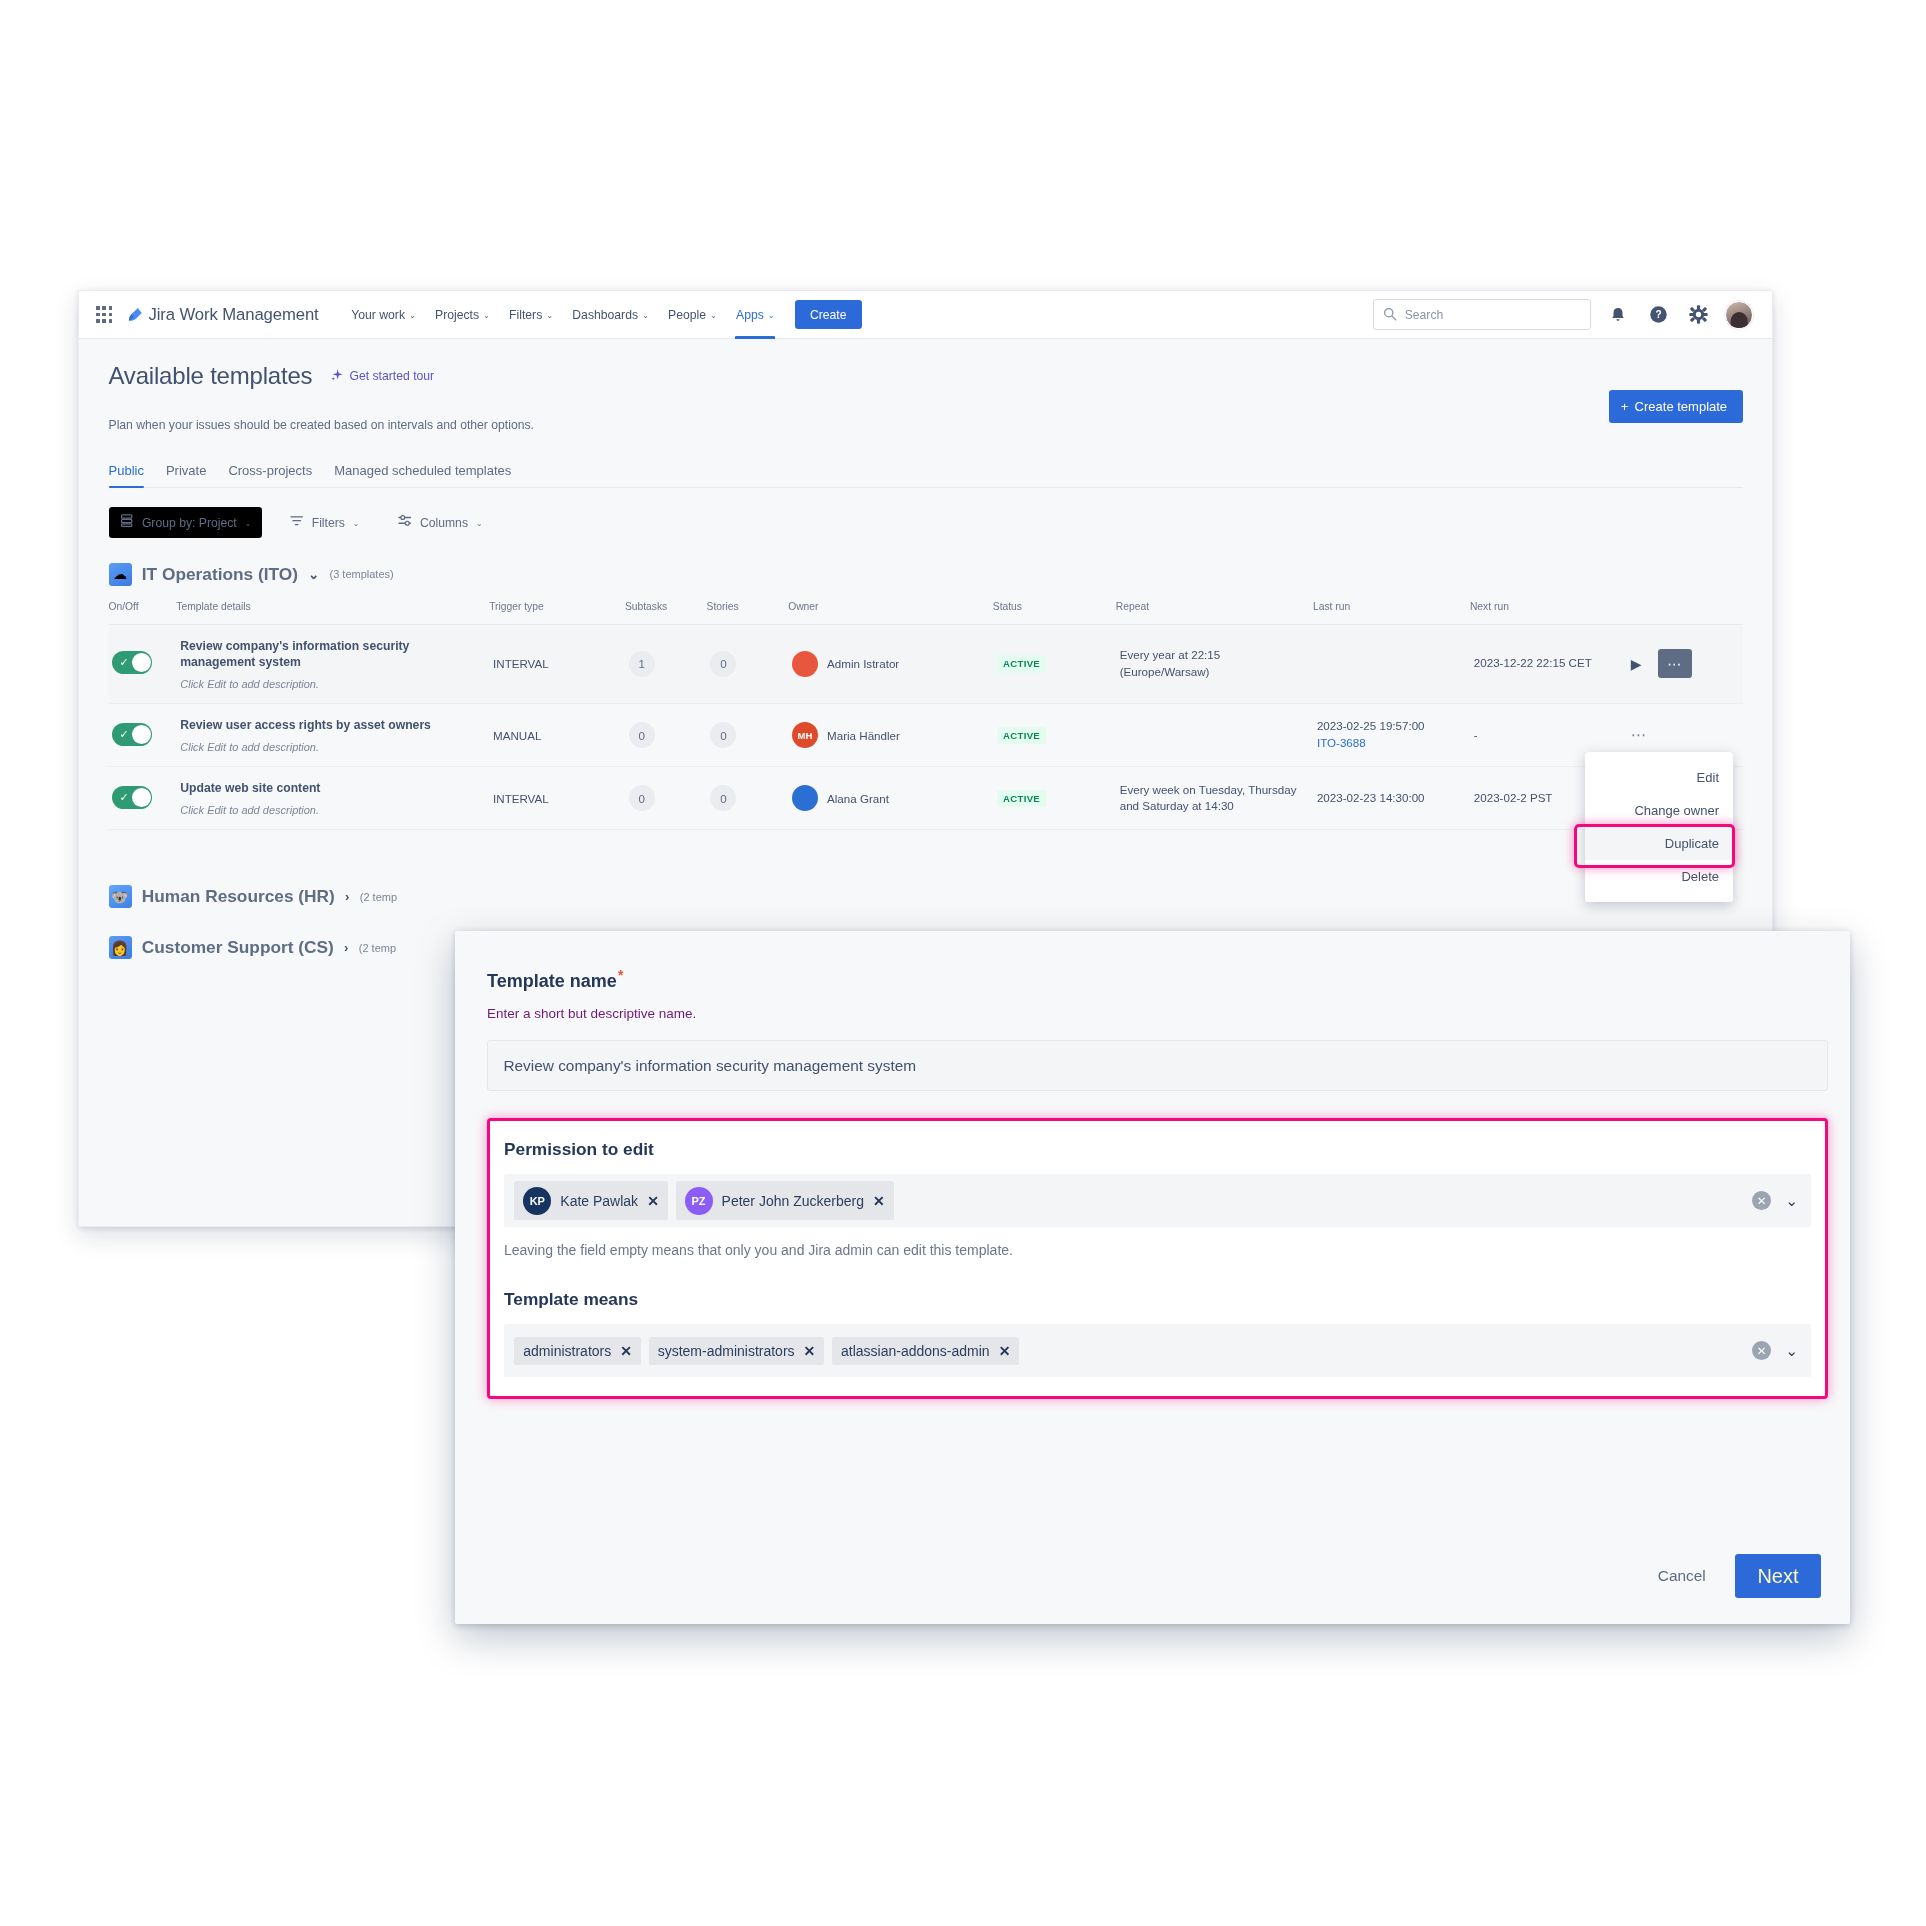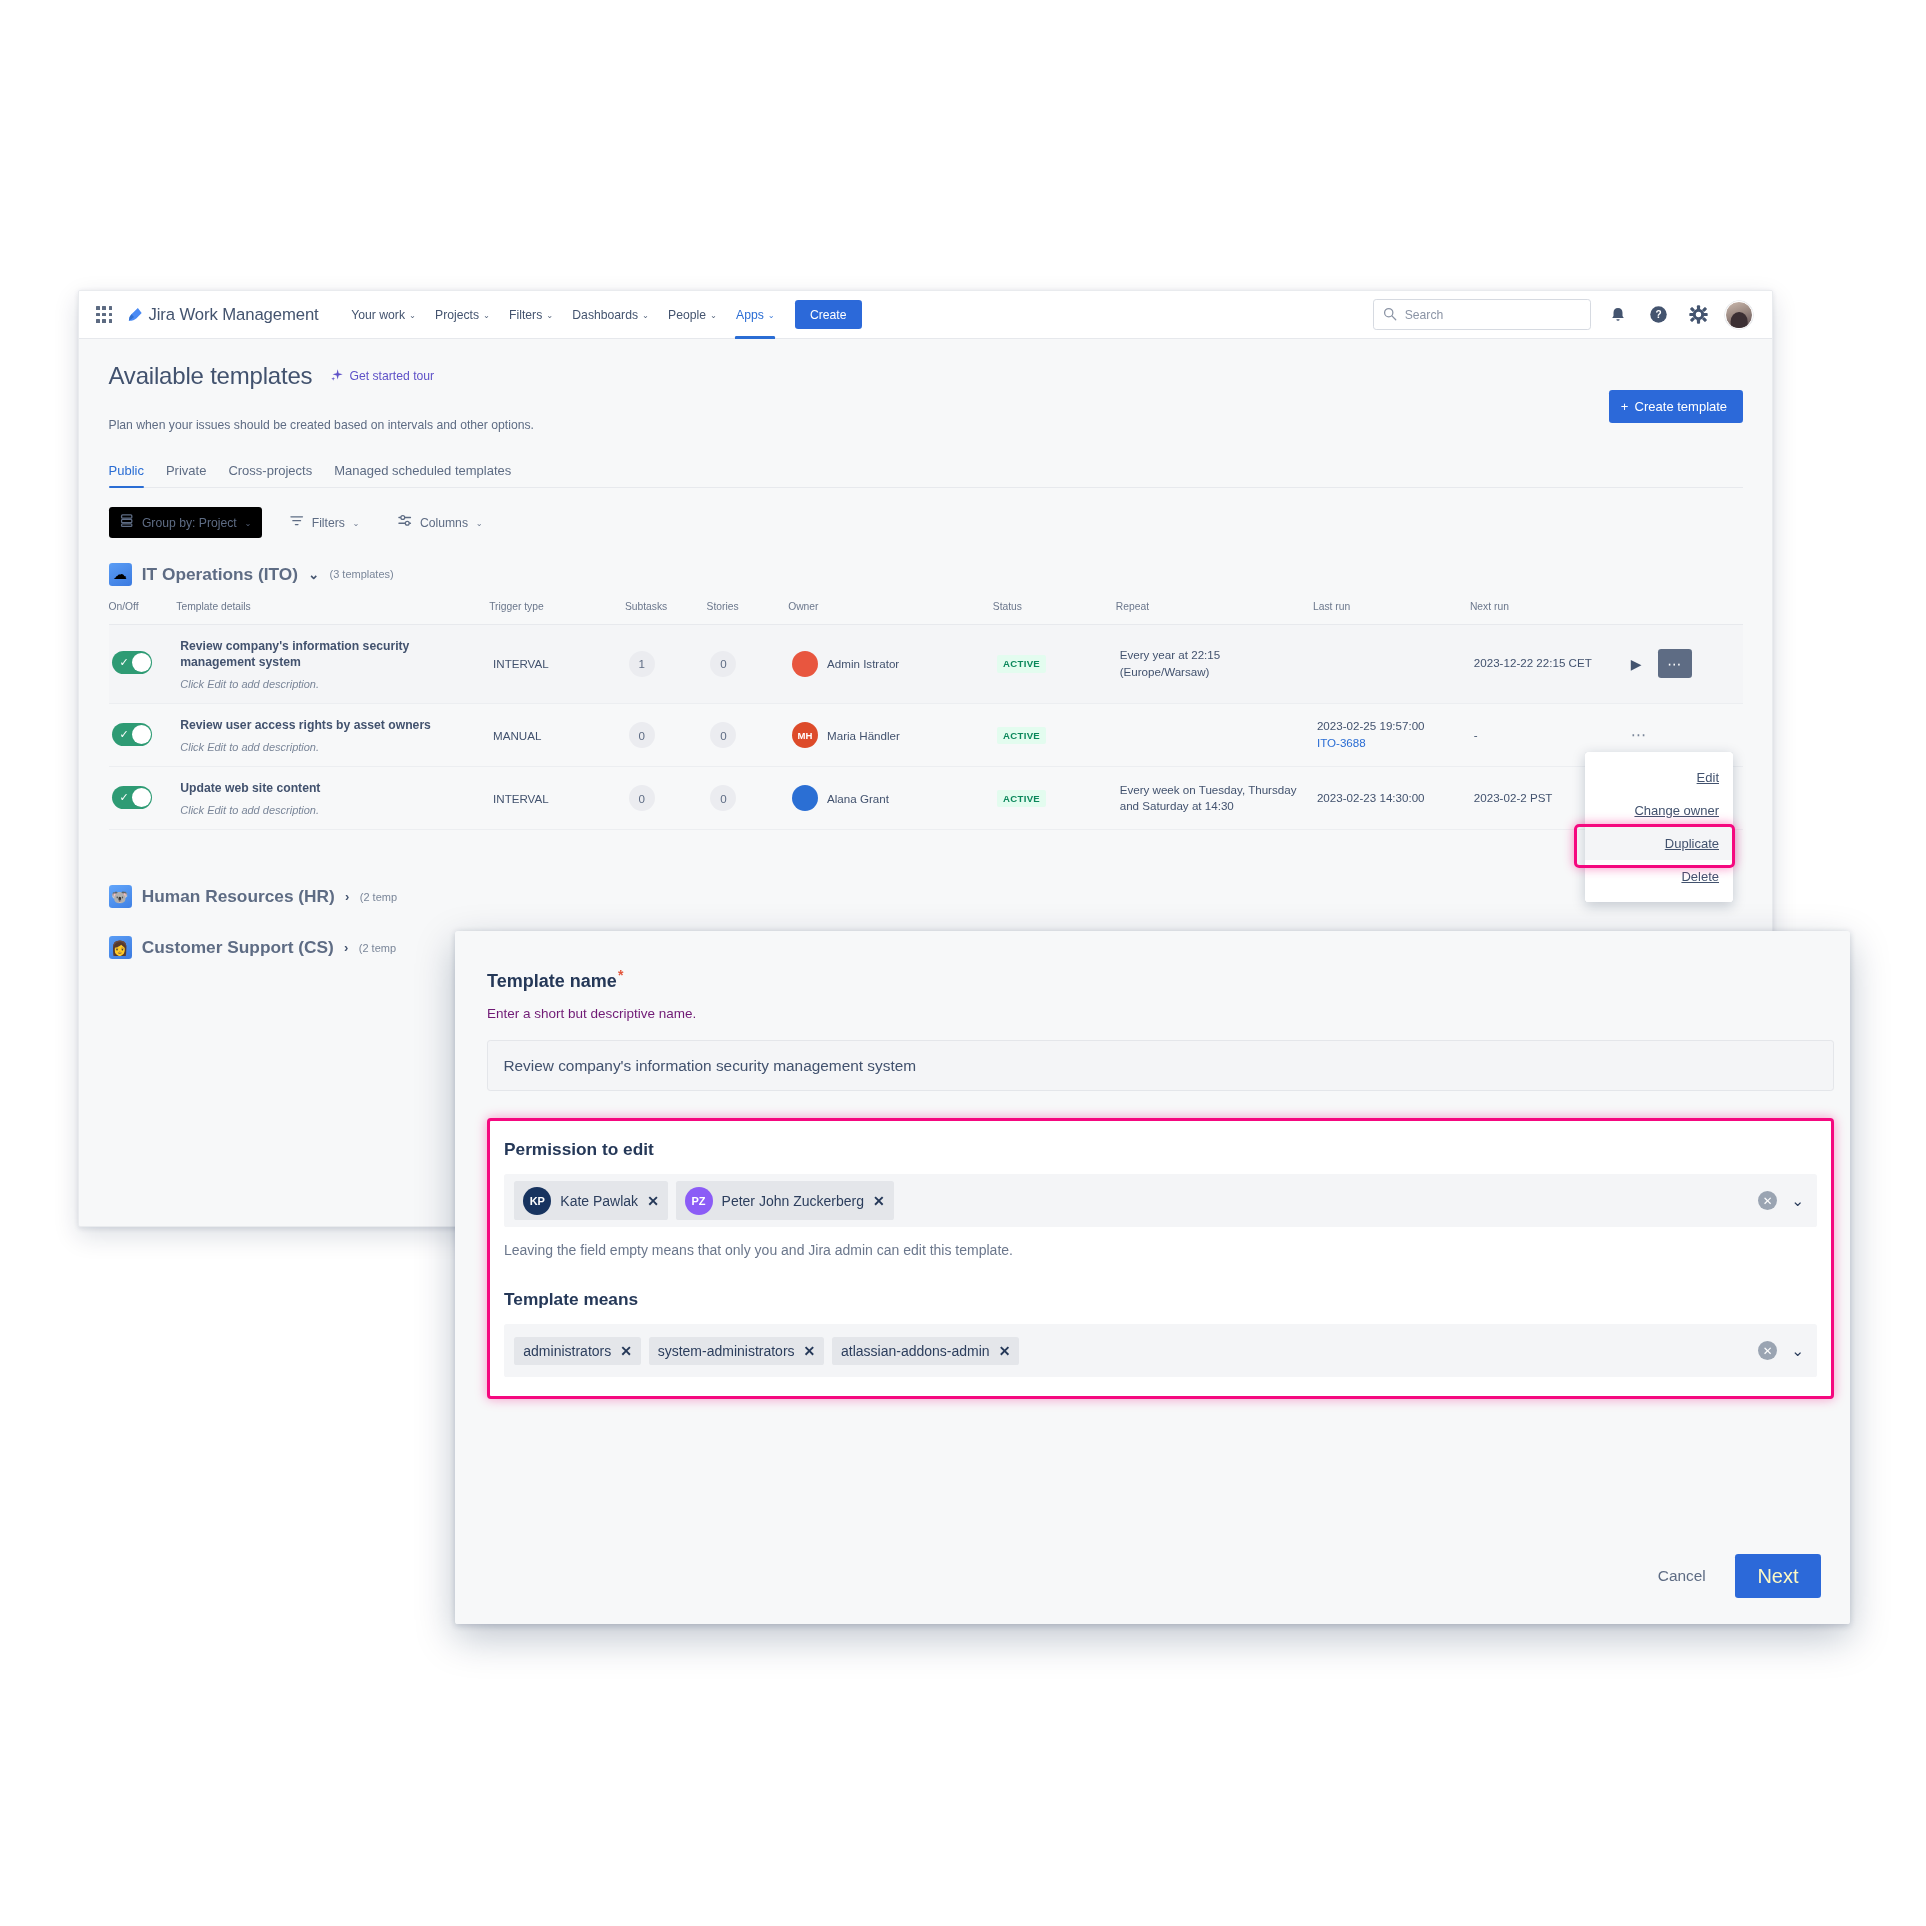--- a/index.html
+++ b/index.html
@@ -125,39 +125,39 @@
   .run-btn{color:#44546f; font-size:14px; cursor:pointer;}
   .more-btn{color:#7a8699; font-size:15.4px; letter-spacing:1.3px; cursor:pointer;}
   .more-btn.dark{background:#5e6c84;color:#fff;border-radius:3.2px;padding:6.4px 9px;letter-spacing:1.3px;font-size:14px;}
 
   
   .ctx-menu{
     position:absolute; left: 1585px; top: 752px; width: 148px;
     background:#fff; border-radius:2.6px; box-shadow:0 3.9px 13px rgba(9,30,66,.22), 0 0 0.6px rgba(9,30,66,.25);
     padding: 9px 0; z-index: 30;
   }
-  .ctx-item{ font-size:13px; color:#42526e; padding:9px 14px; text-align:right; cursor:pointer;text-decoration:underline; }
+  .ctx-item{ font-size:13px; color:#42526e; padding:9px 14px; text-align:right; cursor:pointer; }
   .ctx-item.hi{ background:#f4f5f7; }
   .ctx-hl-ring{
     position:absolute; left: 1574px; top: 824px; width: 161px; height: 44px;
     border: 3.2px solid #f5087f; border-radius:5.1px; z-index: 31; pointer-events:none;
     box-shadow: 0 0 10.3px rgba(245,8,127,.45);
   }
 
   .groups-bottom{ margin-top: 55px; }
   .group-row{ display:flex; align-items:center; gap:10.3px; margin-bottom: 28px;}
 
   
   .modal{
     position:absolute; left: 455px; top: 931px; width: 1395px; height: 693px;
     background:#f7f8f9; border-radius:2.6px;
     box-shadow: 0 14px 39px rgba(9,30,66,.26), 0 1.3px 6.4px rgba(9,30,66,.18);
     z-index: 40; overflow:hidden;
   }
-  .modal-body{ padding: 36px 16px 0 32px; }
+  .modal-body{ padding: 36px 22px 0 32px; }
   .m-label{ font-size:18px; color:#253858; font-weight:700; }
   .req{ color:#e2563c; font-size:14px; vertical-align: super; margin-left:1.3px;}
   .m-help{ font-size:13.5px; color:#701a75; margin-top: 14px;}
   .m-input{
     margin-top: 19px; height: 51px; background:#f4f5f7; border:1.3px solid #e4e6ea; border-radius:3.2px;
     display:flex; align-items:center; padding: 0 15.4px; font-size:15.4px; color:#42526e;
   }
   .hl-box{
     margin-top: 27px; border: 3.2px solid #f5087f; border-radius:3.9px; background:#fff;
     box-shadow: 0 0 11.6px rgba(245,8,127,.40); padding: 18px 14px 19px 14px;

